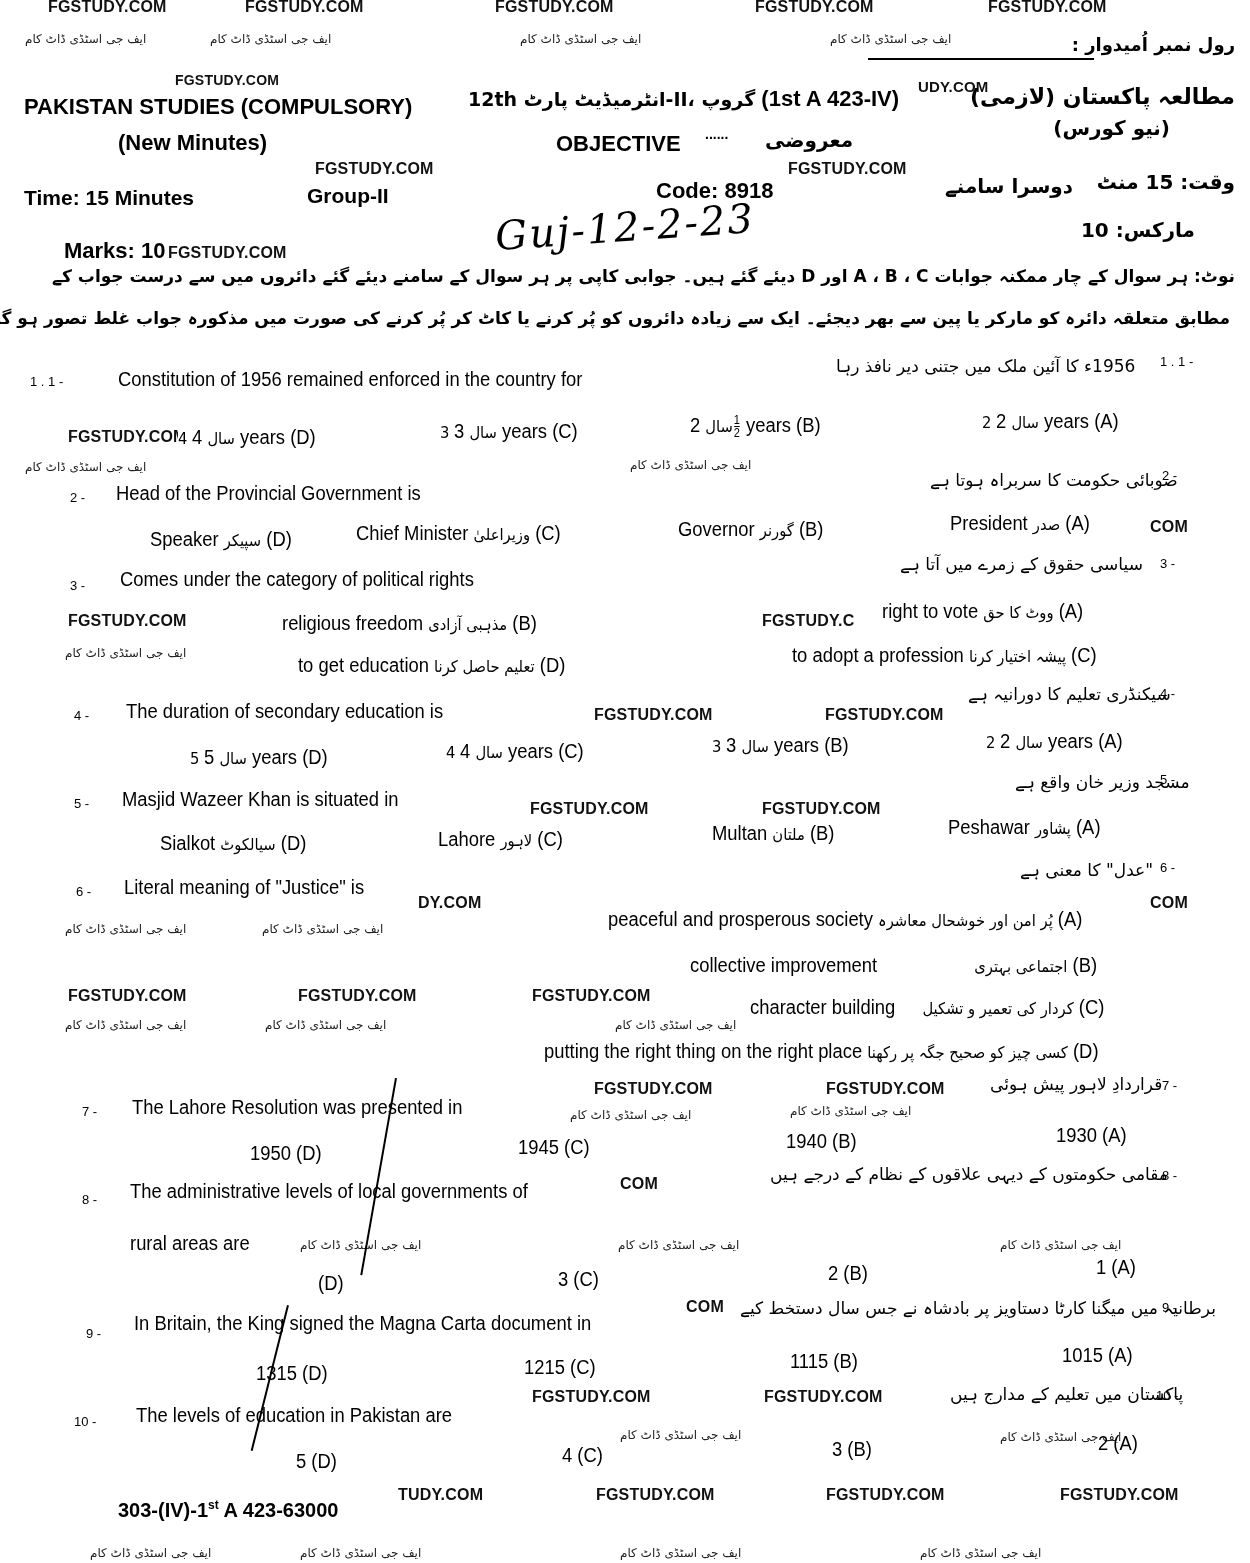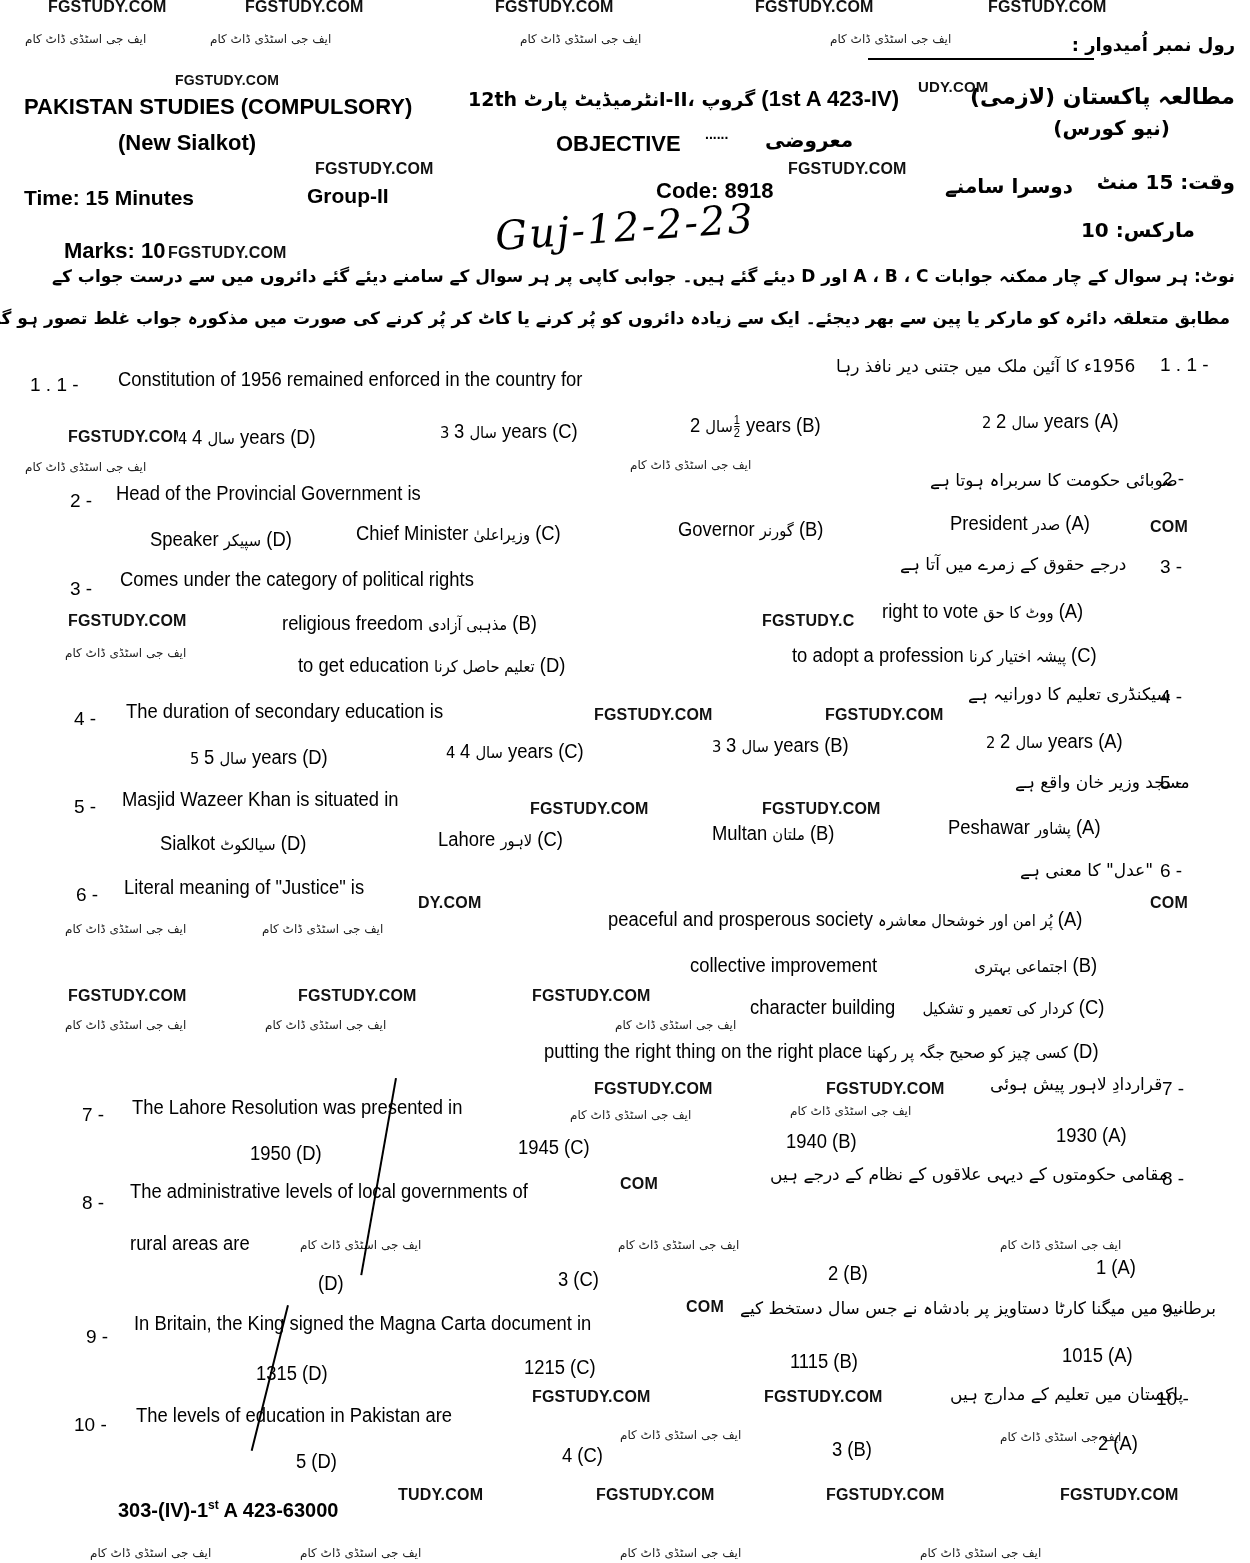--- a/index.html
+++ b/index.html
@@ -6,21 +6,21 @@
   body { width: 1250px; height: 1563px; position: relative; overflow: hidden; color: #000; font-family: "Liberation Sans", sans-serif; }
   .abs { position: absolute; white-space: nowrap; }
   .wm { font-family: "Liberation Sans", sans-serif; font-weight: bold; font-size: 16px; color: #111; letter-spacing: 0.2px; }
   .wm-ur { font-family: "DejaVu Sans", sans-serif; font-size: 12px; color: #222; direction: rtl; }
   .hdr { font-family: "Liberation Sans", sans-serif; font-weight: bold; font-size: 22px; }
   .hdr-ur { font-family: "DejaVu Sans", sans-serif; font-weight: bold; font-size: 20px; direction: rtl; }
   .q { font-family: "Liberation Sans", sans-serif; font-size: 20px; transform: scaleX(0.92); transform-origin: left center; }
   .q-ur { font-family: "DejaVu Sans", sans-serif; font-size: 17px; direction: rtl; }
   .opt { font-family: "Liberation Sans", sans-serif; font-size: 20px; transform: scaleX(0.92); transform-origin: left center; }
   .opt-ur { font-family: "DejaVu Sans", sans-serif; font-size: 16px; }
-  .num { font-family: "Liberation Sans", sans-serif; font-size: 19px; }
+  .num { font-family: "Liberation Sans", sans-serif; font-size: 13px; }
   .note { font-family: "DejaVu Sans", sans-serif; font-size: 17px; direction: rtl; font-weight: bold; }
   .hand { font-family: "DejaVu Serif", serif; font-style: italic; font-size: 40px; letter-spacing: 2px; transform: rotate(-4deg); }
   .rule { position: absolute; height: 2px; background: #000; }
   .frac { display: inline-block; vertical-align: middle; text-align: center; font-size: 12px; line-height: 12px; margin: 0 1px; }
   .frac span { display: block; }
   .frac .bar { border-top: 1px solid #000; }
   .slash { position: absolute; width: 1.5px; background: #000; transform-origin: top left; }
 </style>
 </head>
 <body>
@@ -42,21 +42,21 @@
 <div class="abs wm" style="left:175px;top:72px;font-size:14px;">FGSTUDY.COM</div>
 <div class="abs hdr" style="left:24px;top:94px;">PAKISTAN STUDIES (COMPULSORY)</div>
 <div class="abs hdr" style="left:468px;top:86px;">
   <span style="font-family:'DejaVu Sans',sans-serif;font-size:19px;">12th انٹرمیڈیٹ پارٹ-II، گروپ</span>
   <span>(1st A 423-IV)</span>
 </div>
 <div class="abs wm" style="left:918px;top:78px;font-size:15px;">UDY.COM</div>
 <div class="abs hdr-ur" style="right:15px;top:84px;font-size:22px;">مطالعہ پاکستان (لازمی)</div>
 <div class="abs hdr-ur" style="right:80px;top:116px;">(نیو کورس)</div>
 
-<div class="abs hdr" style="left:118px;top:130px;">(New Sialkot)</div>
+<div class="abs hdr" style="left:118px;top:130px;">(New Minutes)</div>
 <div class="abs hdr" style="left:556px;top:131px;">OBJECTIVE</div>
 <div class="abs hdr" style="left:705px;top:126px;font-size:14px;">......</div>
 <div class="abs hdr-ur" style="left:765px;top:128px;">معروضی</div>
 
 <div class="abs wm" style="left:315px;top:160px;">FGSTUDY.COM</div>
 <div class="abs wm" style="left:788px;top:160px;">FGSTUDY.COM</div>
 
 <div class="abs hdr" style="left:24px;top:186px;font-size:21px;">Time: 15 Minutes</div>
 <div class="abs hdr" style="left:307px;top:184px;font-size:21px;">Group-II</div>
 <div class="abs hdr" style="left:656px;top:178px;">Code: 8918</div>
@@ -125,21 +125,21 @@
 </div>
 <div class="abs opt" style="left:950px;top:512px;">
   <span>President</span>
   <span class="opt-ur">صدر</span>
   <span>(A)</span>
 </div>
 <div class="abs wm" style="left:1150px;top:518px;">COM</div>
 
 <div class="abs num" style="left:70px;top:578px;">3 -</div>
 <div class="abs q" style="left:120px;top:568px;">Comes under the category of political rights</div>
-<div class="abs q-ur" style="left:900px;top:554px;">درجے حقوق کے زمرے میں آتا ہے</div>
+<div class="abs q-ur" style="left:900px;top:554px;">سیاسی حقوق کے زمرے میں آتا ہے</div>
 <div class="abs num" style="left:1160px;top:556px;">3 -</div>
 
 <div class="abs wm" style="left:68px;top:612px;">FGSTUDY.COM</div>
 <div class="abs opt" style="left:282px;top:612px;">
   <span>religious freedom</span>
   <span class="opt-ur">مذہبی آزادی</span>
   <span>(B)</span>
 </div>
 <div class="abs wm" style="left:762px;top:612px;">FGSTUDY.C</div>
 <div class="abs opt" style="left:882px;top:600px;">

